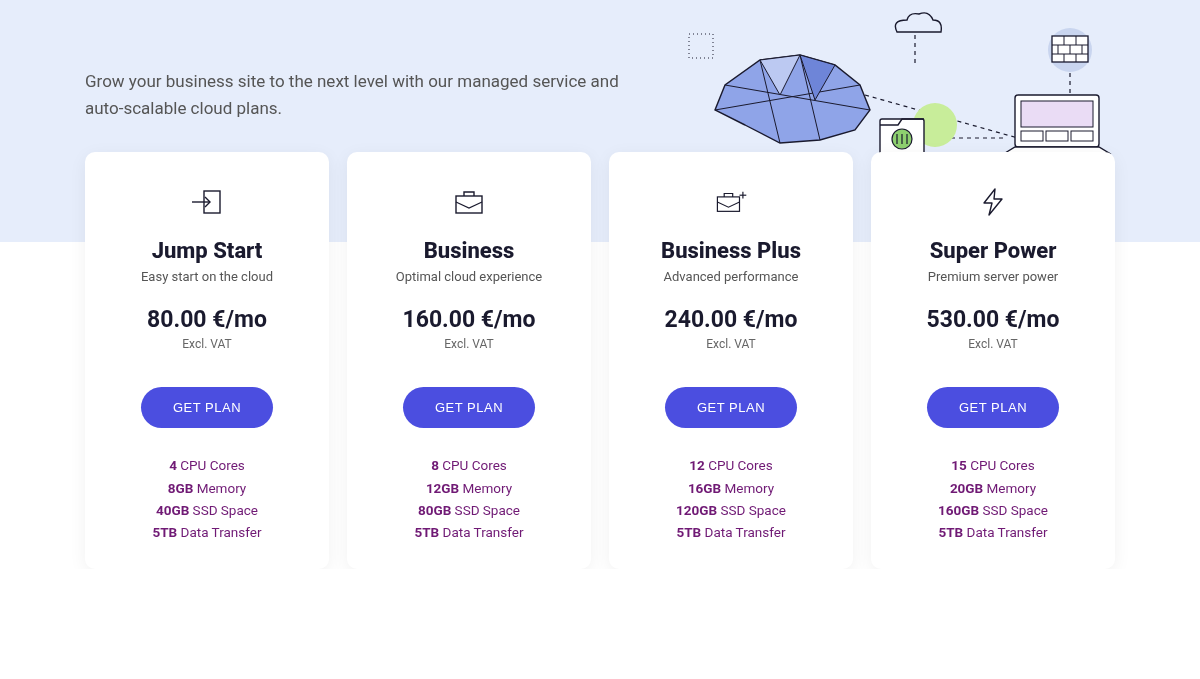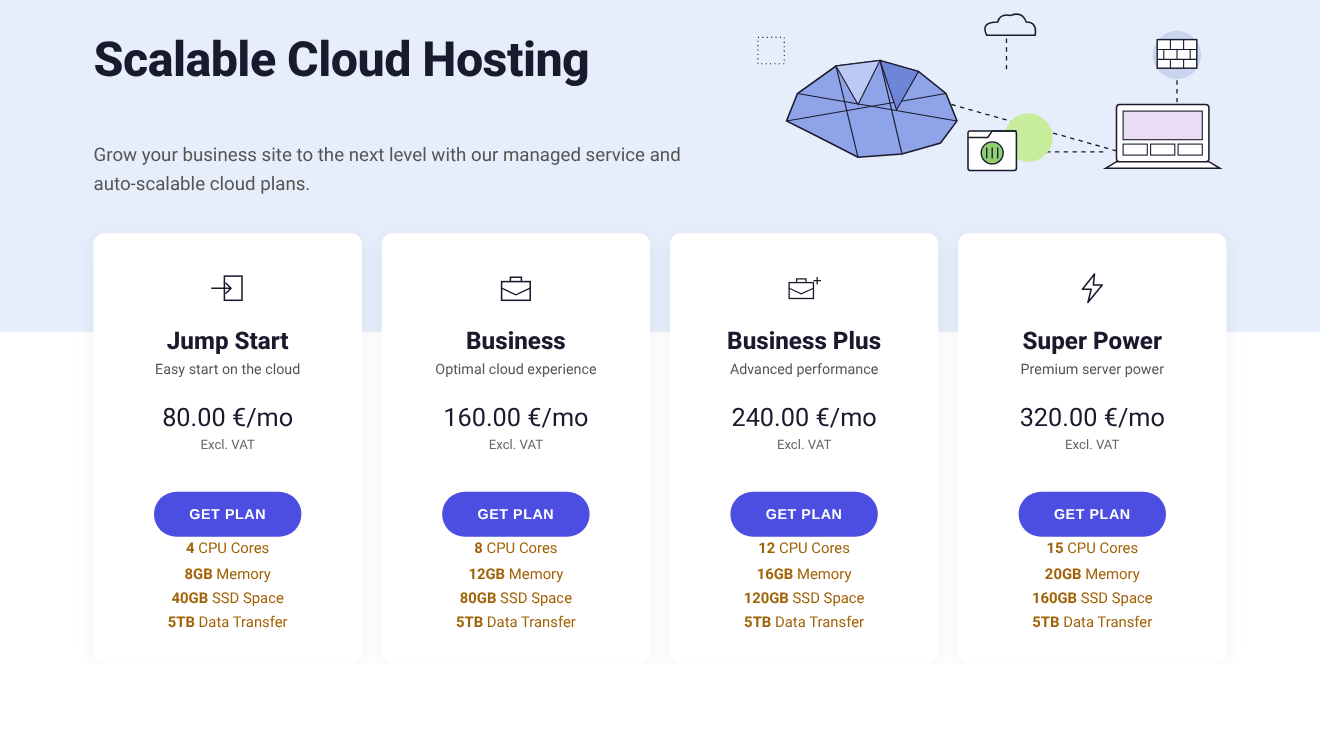--- a/index.html
+++ b/index.html
@@ -64,54 +64,54 @@
     color: #1a1a2e;
     margin-bottom: 6px;
   }
   .card-tag {
     font-size: 13px;
     color: #555;
     margin-bottom: 22px;
   }
   .card-price {
     font-size: 23px;
-    font-weight: 400;
+    font-weight: 700;
     color: #1a1a2e;
   }
   .card-vat {
     font-size: 12px;
     color: #666;
     margin-top: 4px;
     margin-bottom: 36px;
   }
   .cta {
     display:inline-block;
     background: #4b4ee0;
     color:#fff;
-    font-weight:700;
+    font-weight:400;
     font-size:13px;
     letter-spacing:0.5px;
     border:none;
     border-radius: 30px;
     padding: 13px 32px;
     cursor:pointer;
+    margin-bottom: 26px;
   }
   .features {
     list-style:none;
     font-size: 13.5px;
-    color:#a16207;
+    color:#701a75;
     line-height: 1.65;
   }
   .features li .b { font-weight:700; }
 </style>
 </head>
 <body>
 
 <div class="hero">
-  <h1 class="hero-title">Scalable Cloud Hosting</h1>
   <p class="hero-sub">Grow your business site to the next level with our managed service and auto-scalable cloud plans.</p>
 
   <div class="hero-illustration">
     <svg viewBox="0 0 430 160" width="430" height="160">
 
       <line x1="180" y1="85" x2="340" y2="130" stroke="#1a1a2e" stroke-width="1.2" stroke-dasharray="4 4"></line>
       <line x1="230" y1="25" x2="230" y2="55" stroke="#1a1a2e" stroke-width="1.2" stroke-dasharray="4 4"></line>
       <line x1="385" y1="55" x2="385" y2="85" stroke="#1a1a2e" stroke-width="1.2" stroke-dasharray="4 4"></line>
       <line x1="250" y1="128" x2="320" y2="128" stroke="#1a1a2e" stroke-width="1.2" stroke-dasharray="4 4"></line>
 
@@ -203,19 +203,19 @@
       </div><div class="card-name">Business Plus</div><div class="card-tag">Advanced performance</div><div class="card-price"><span>240.00</span><span> €/mo</span></div><div class="card-vat">Excl. VAT</div><button class="cta">GET PLAN</button><ul class="features">
         <li><span class="b">12</span><span> CPU Cores</span></li>
         <li><span class="b">16GB</span><span> Memory</span></li>
         <li><span class="b">120GB</span><span> SSD Space</span></li>
         <li><span class="b">5TB</span><span> Data Transfer</span></li>
       </ul></div>
     <div class="card"><div class="card-icon">
         <svg viewBox="0 0 34 30">
           <polygon points="19,2 8,16 16,16 13,28 26,12 18,12" fill="none" stroke="#1a1a2e" stroke-width="1.4" stroke-linejoin="round"></polygon>
         </svg>
-      </div><div class="card-name">Super Power</div><div class="card-tag">Premium server power</div><div class="card-price"><span>320.00</span><span> €/mo</span></div><div class="card-vat">Excl. VAT</div><button class="cta">GET PLAN</button><ul class="features">
+      </div><div class="card-name">Super Power</div><div class="card-tag">Premium server power</div><div class="card-price"><span>530.00</span><span> €/mo</span></div><div class="card-vat">Excl. VAT</div><button class="cta">GET PLAN</button><ul class="features">
         <li><span class="b">15</span><span> CPU Cores</span></li>
         <li><span class="b">20GB</span><span> Memory</span></li>
         <li><span class="b">160GB</span><span> SSD Space</span></li>
         <li><span class="b">5TB</span><span> Data Transfer</span></li>
       </ul></div>
   </div>
 
 </body></html>

